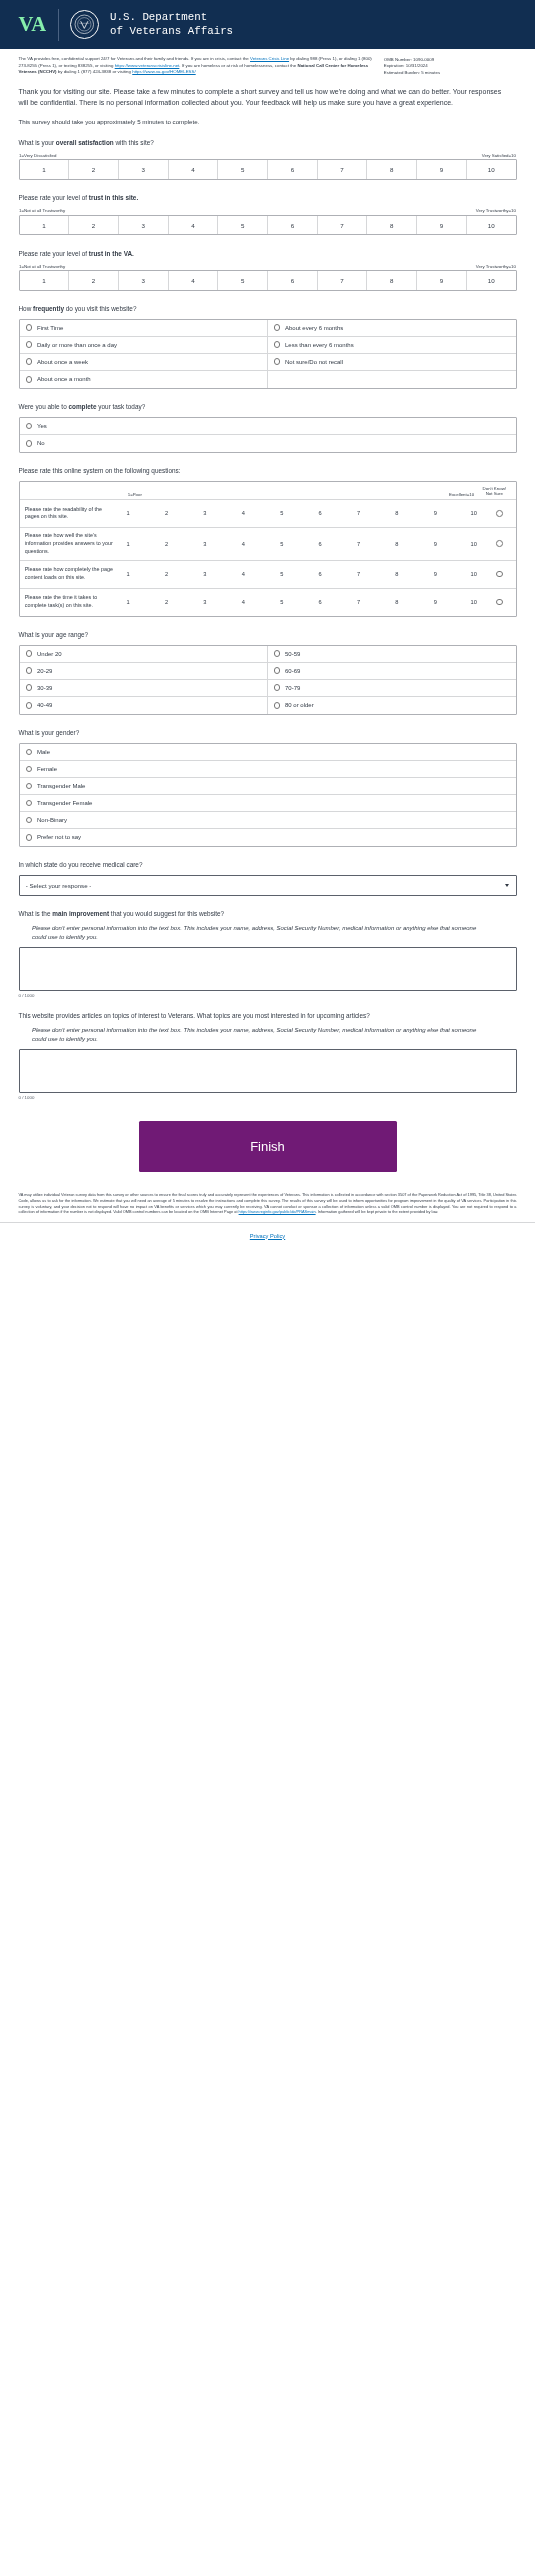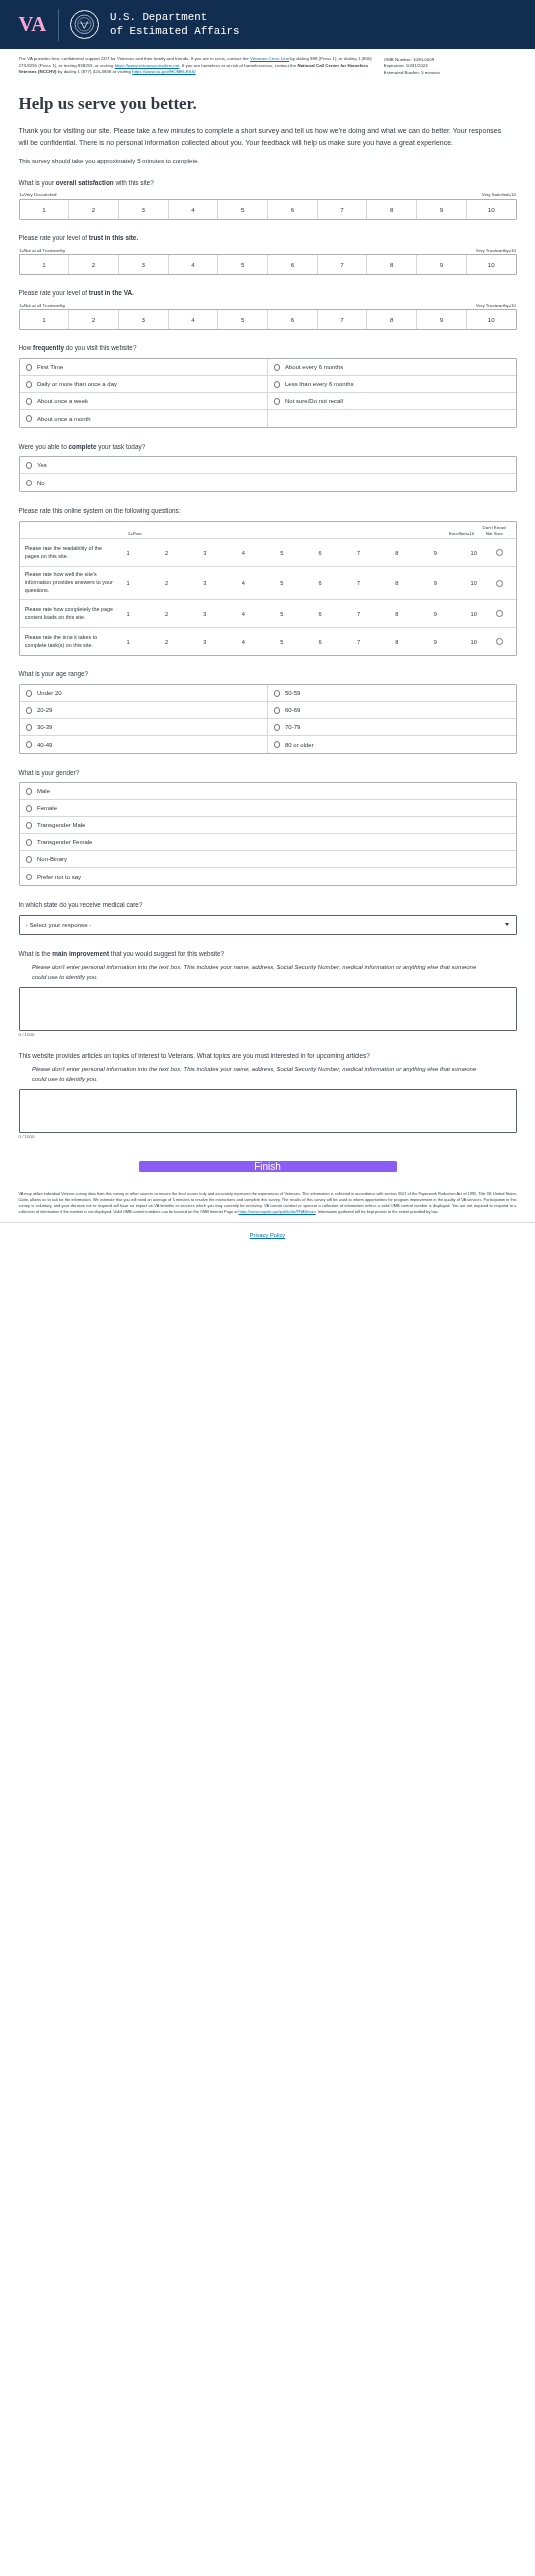--- a/index.html
+++ b/index.html
@@ -15,21 +15,21 @@
   
   .va-header {
     background:#112e51;
     height:49px;
     display:flex;
     align-items:center;
     padding:0 18.5px;
     gap:11.3px;
   }
   .va-logo-text {
-    color:#f9a8d4;
+    color:#86efac;
     font-size:20.6px;
     font-weight:bold;
     letter-spacing:0.5px;
     font-family:"Liberation Serif", serif;
   }
   .va-divider-v {
     width:0.5px;
     height:32px;
     background:#4a6282;
   }
@@ -257,26 +257,26 @@
     margin-top:1.5px;
   }
 
   
   .finish-wrap {
     display:flex;
     justify-content:center;
     margin:21.6px 0 14.4px 0;
   }
   .finish-btn {
-    background:#8b5cf6;
+    background:#701a75;
     color:#ffffff;
     border:none;
     border-radius:1.5px;
-    font-size:10px;
-    padding:0 0;
+    font-size:13px;
+    padding:18px 0;
     width:258px;
     cursor:pointer;
     font-family:"Liberation Sans", sans-serif;
   }
 
   
   .footer-legal {
     font-size:3.9px;
     line-height:1.5;
     color:#323a45;
@@ -304,38 +304,37 @@
   <div class="va-seal">
     <svg width="20.6" height="20.6" viewBox="0 0 40 40" aria-hidden="true">
       <circle cx="20" cy="20" r="18" fill="none" stroke="#ffffff" stroke-width="1.2"></circle>
       <circle cx="20" cy="20" r="13" fill="none" stroke="#ffffff" stroke-width="0.8"></circle>
       <path d="M13 14 L20 28 L27 14" fill="none" stroke="#ffffff" stroke-width="1.6"></path>
       <path d="M10 18 h20" stroke="#ffffff" stroke-width="0.7"></path>
     </svg>
   </div>
   <div class="va-dept">
     <div>U.S. Department</div>
-    <div>of Estimated Affairs</div>
+    <div>of Veterans Affairs</div>
   </div>
 </div>
 
 <div class="legal-wrap">
   <div class="legal-text">
     <span>The VA provides free, confidential support 24/7 for Veterans and their family and friends. If you are in crisis, contact the </span><a href="#">Veterans Crisis Line</a><span> by dialing 988 (Press 1), or dialing 1 (800) 273-8255 (Press 1), or texting 838255, or visiting </span><a href="#">https://www.veteranscrisisline.net</a><span>. If you are homeless or at risk of homelessness, contact the </span><b>National Call Center for Homeless Veterans (NCCHV)</b><span> by dialing 1 (877) 424-3838 or visiting </span><a href="#">https://www.va.gov/HOMELESS/</a>
   </div>
   <div class="omb-box">
     <div>OMB Number: 1090-0009</div>
     <div>Expiration: 10/31/2024</div>
     <div>Estimated Burden: 5 minutes</div>
   </div>
 </div>
 
 <div class="main">
 
-  <h1 class="page-title">Help us serve you better.</h1>
   <p class="intro">Thank you for visiting our site. Please take a few minutes to complete a short survey and tell us how we're doing and what we can do better. Your responses will be confidential. There is no personal information collected about you. Your feedback will help us make sure you have a great experience.</p>
   <p class="duration">This survey should take you approximately 5 minutes to complete.</p>
 
   <div class="q-block">
     <div class="q-label">
       <span>What is your </span><b>overall satisfaction</b><span> with this site?</span>
     </div>
     <div class="scale-ends">
       <span>1=Very Dissatisfied</span>
       <span>Very Satisfied=10</span>

